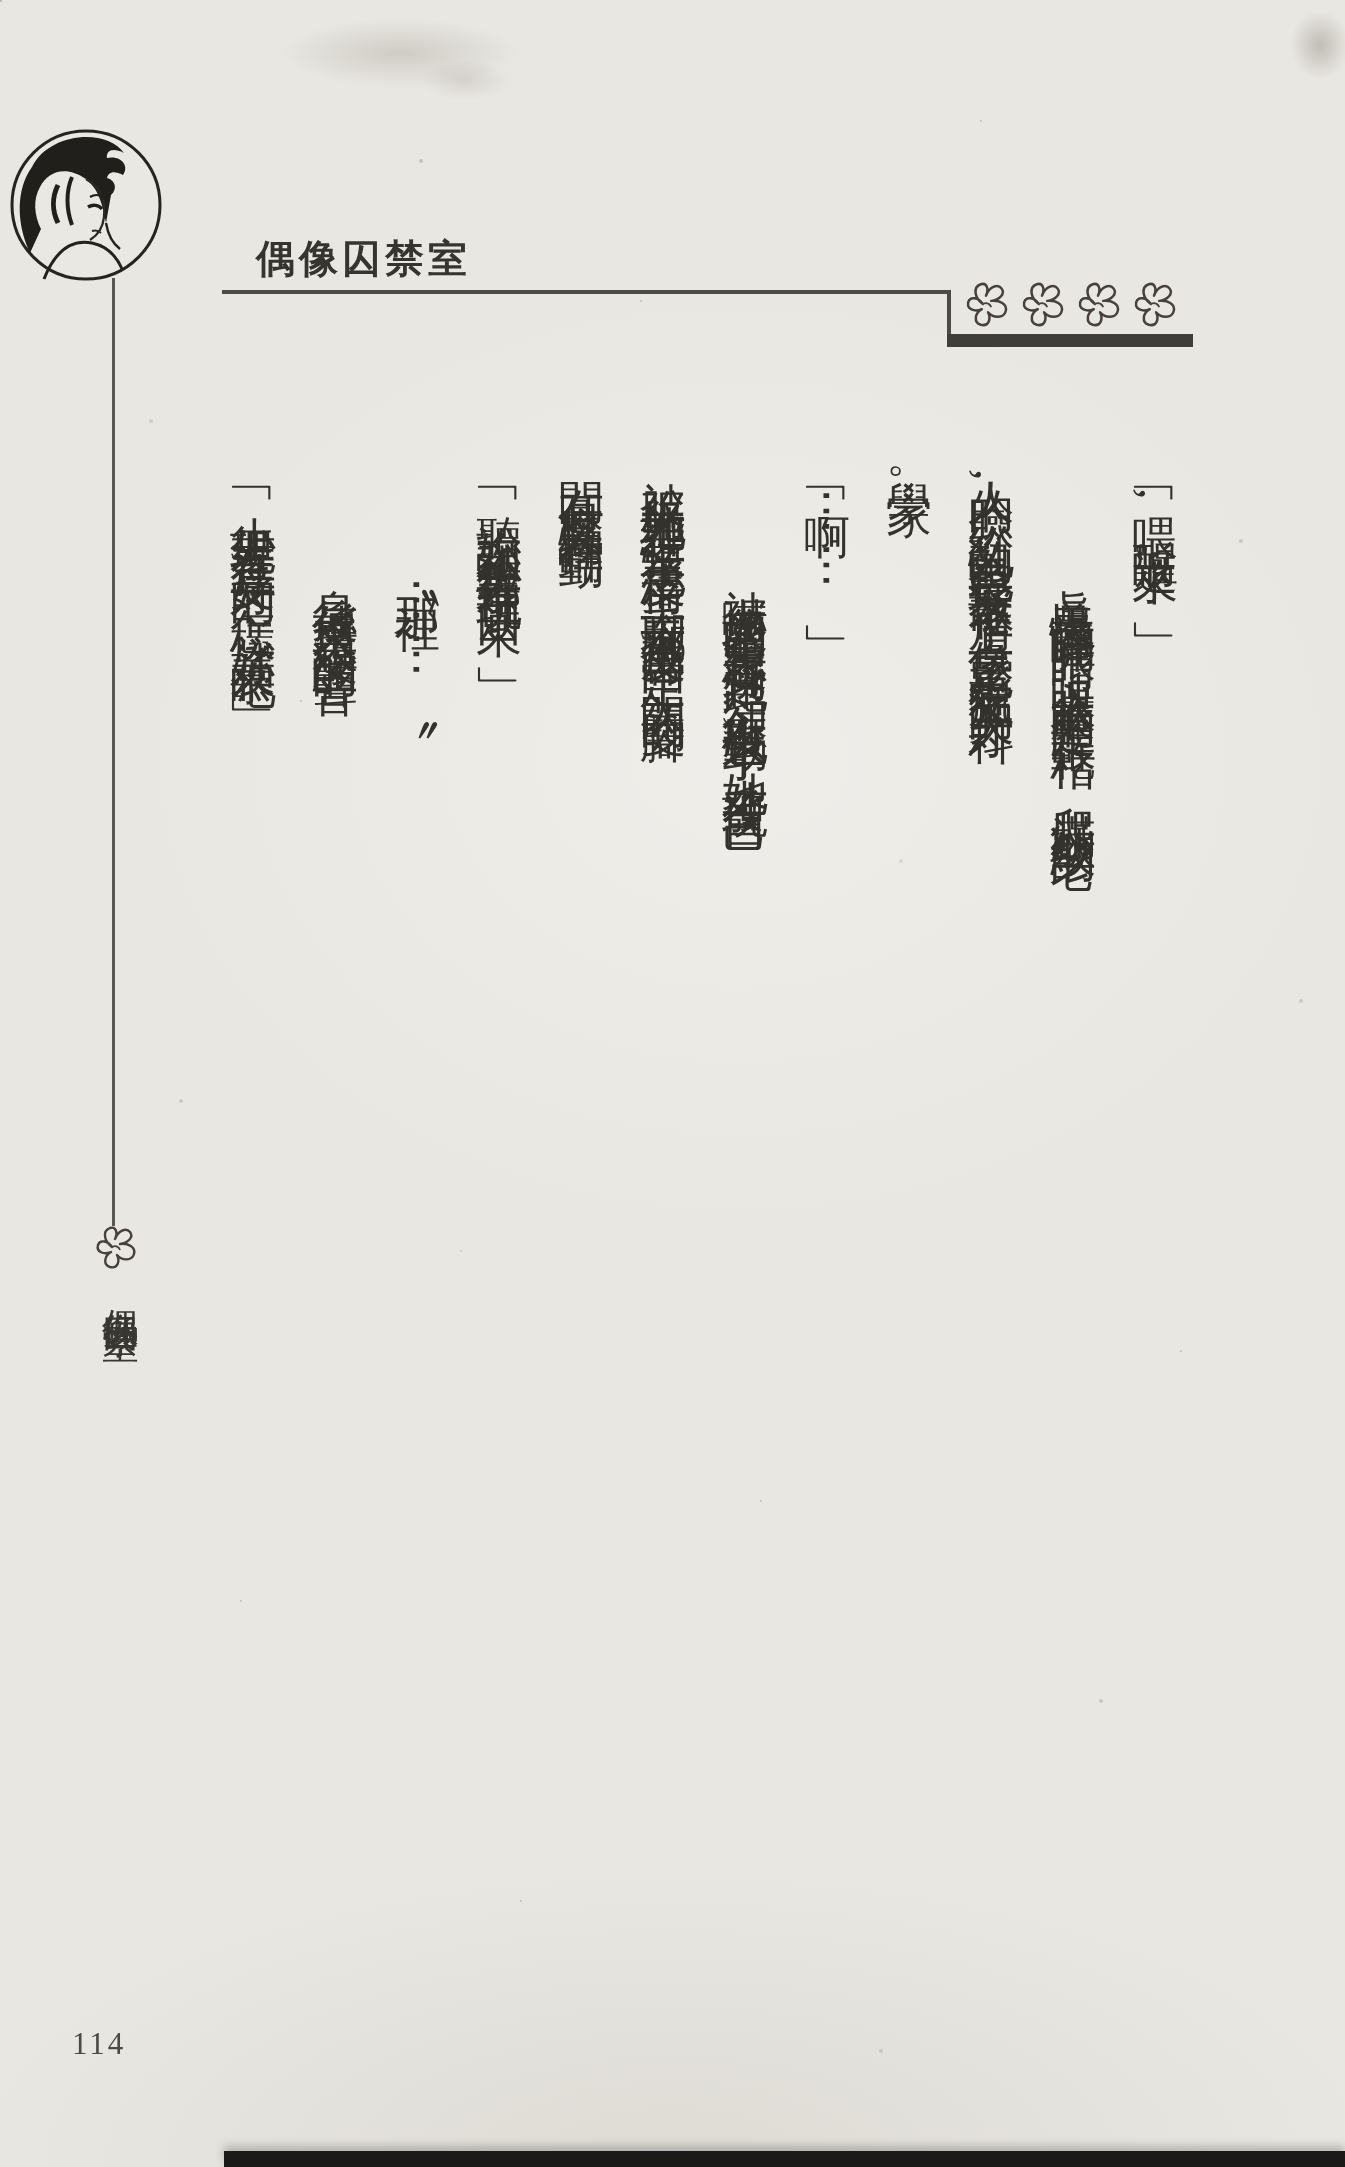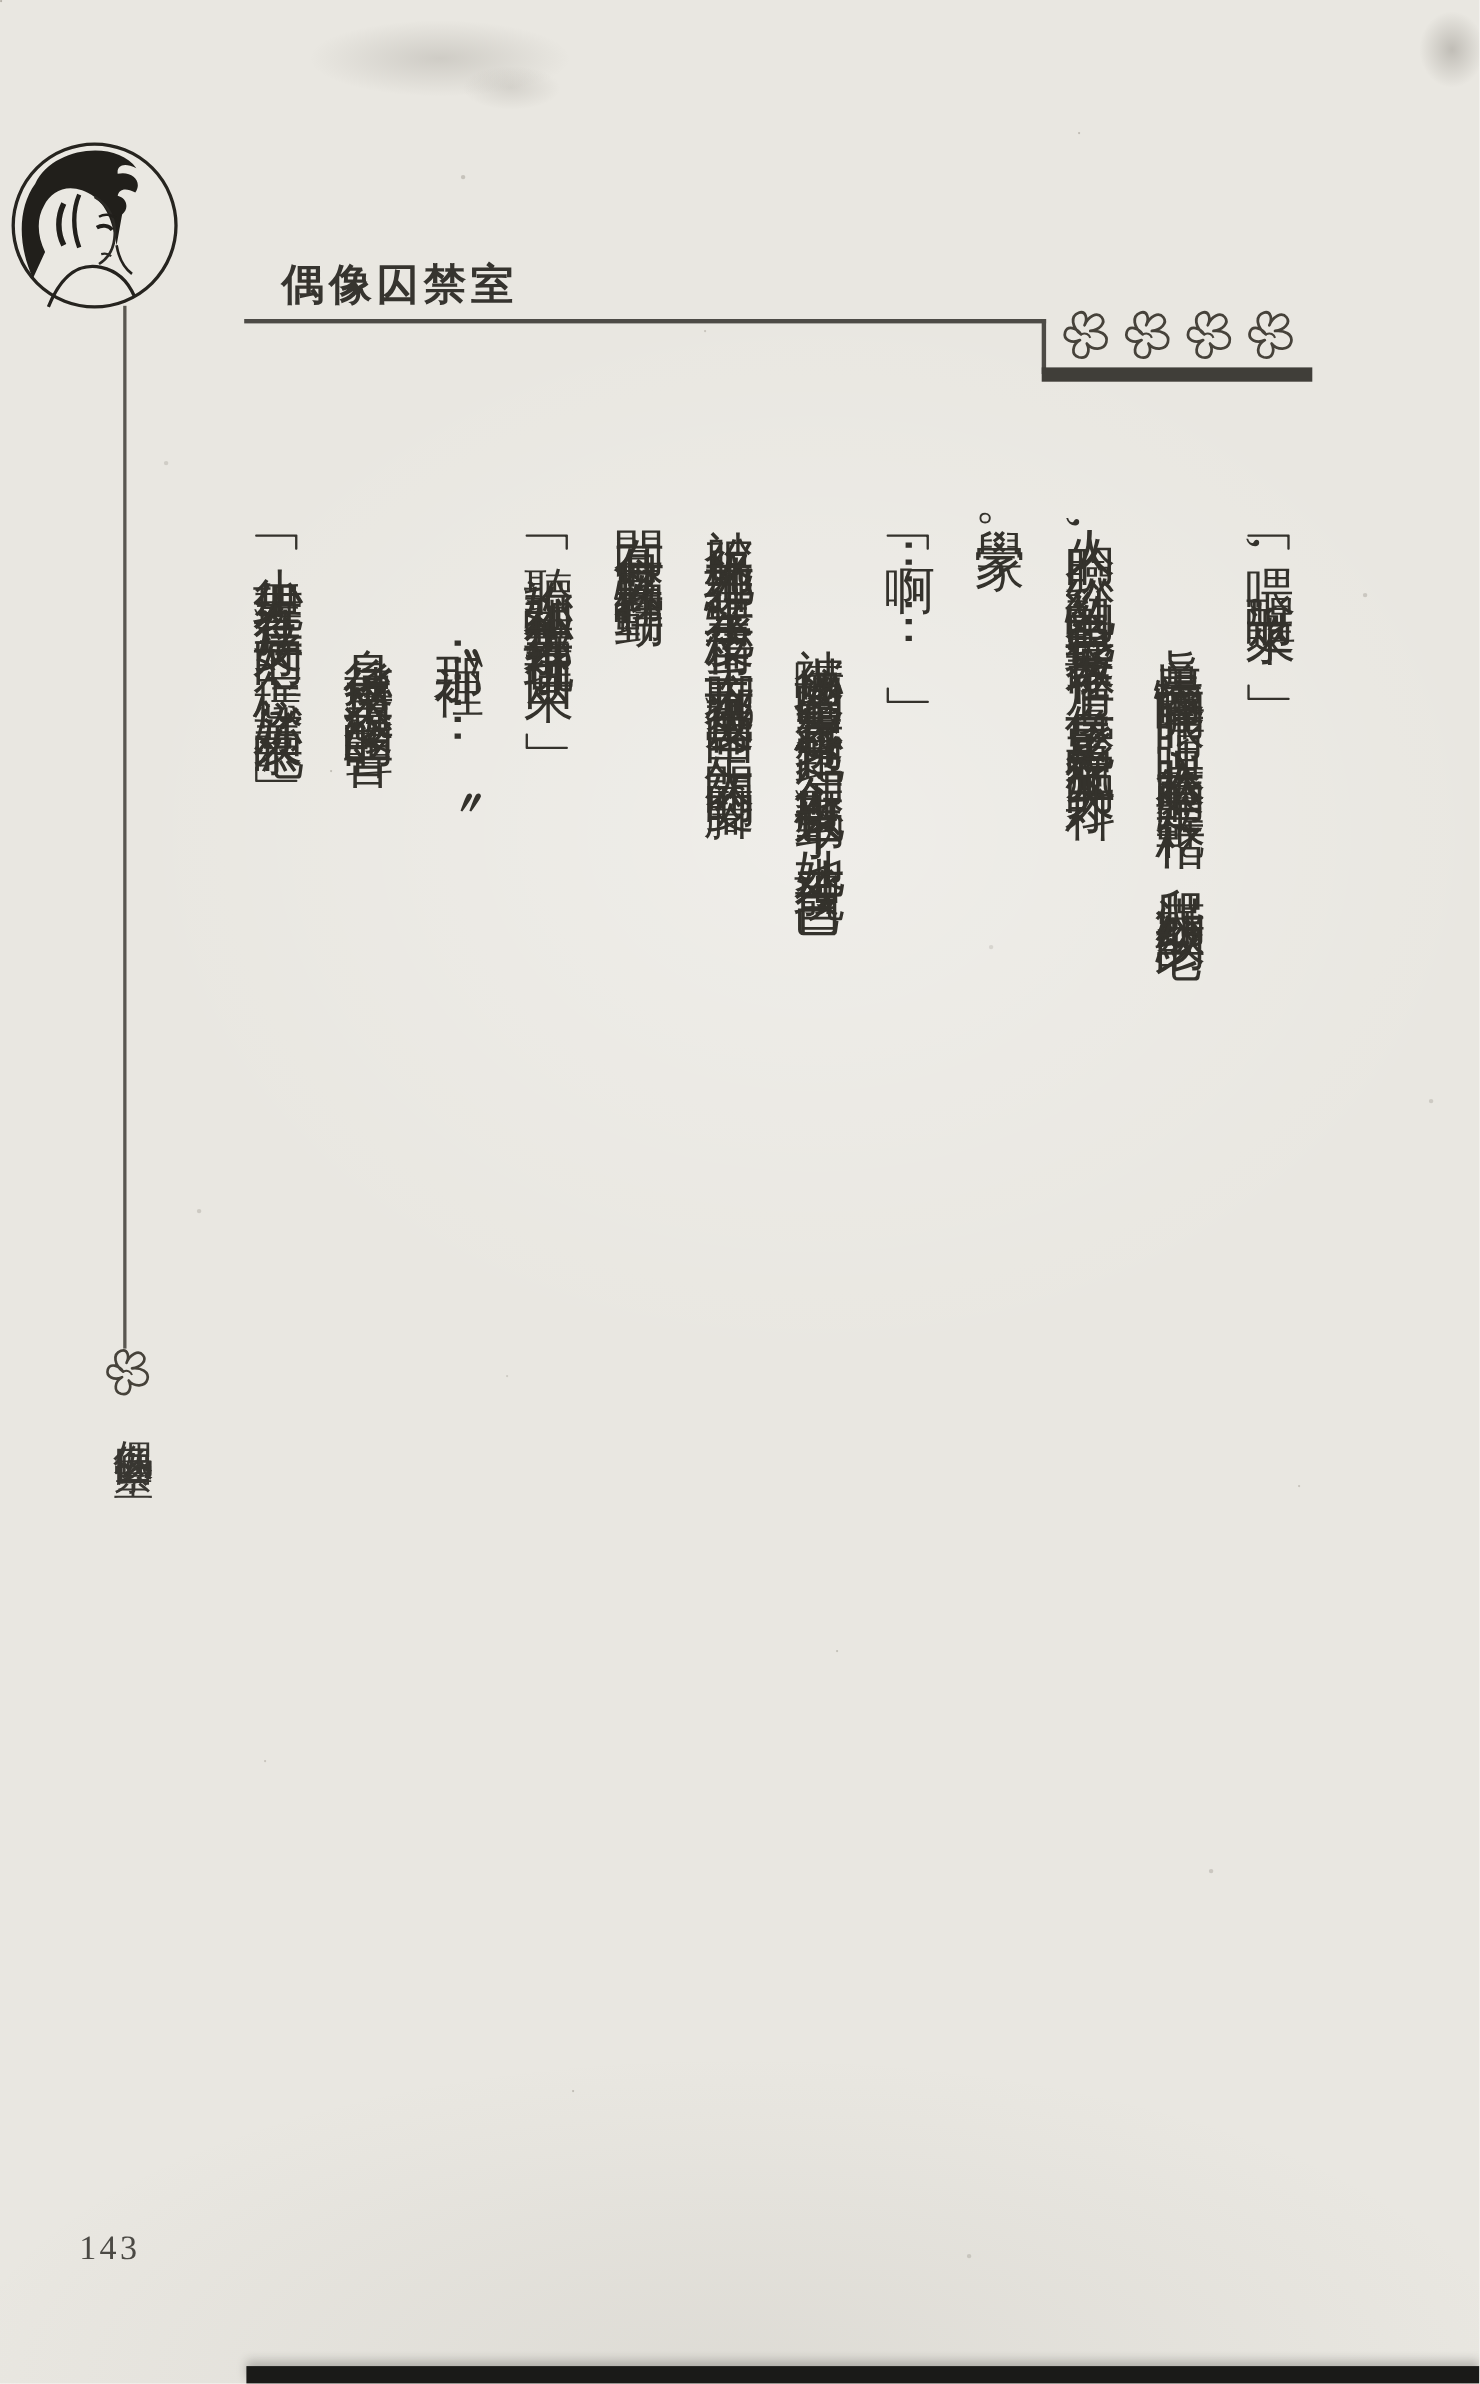--- a/index.html
+++ b/index.html
@@ -155,16 +155,16 @@
       <div class="col" style="padding-top: 27px;">「啊⋯⋯」</div>
       <div class="col" style="padding-top: 108px;">被嚇壞的眞美想起身逃跑,卻怎麼也動不了,她才發現自己</div>
       <div class="col" style="padding-top: 0px;">被脫光地綁在一張黑色皮椅上,手腳都被皮帶固定,大開的雙腳</div>
       <div class="col" style="padding-top: 0px;">間有什麼異物在蠕動。</div>
       <div class="col" style="padding-top: 27px;">「聽說妳和小舞去那裡玩了回來。」</div>
       <div class="col" style="padding-top: 108px;">〝那裡⋯⋯〞</div>
       <div class="col" style="padding-top: 108px;">身後傳來黑須冷酷的聲音。</div>
       <div class="col" style="padding-top: 27px;">「小舞現在在享受好的,怎樣,妳羨慕吧?」</div>
     </div>
 
-  <div class="page-number">143</div>
+  <div class="page-number">114</div>
   <div class="bottom-strip"></div>
 
 </div>
 
 </body></html>

